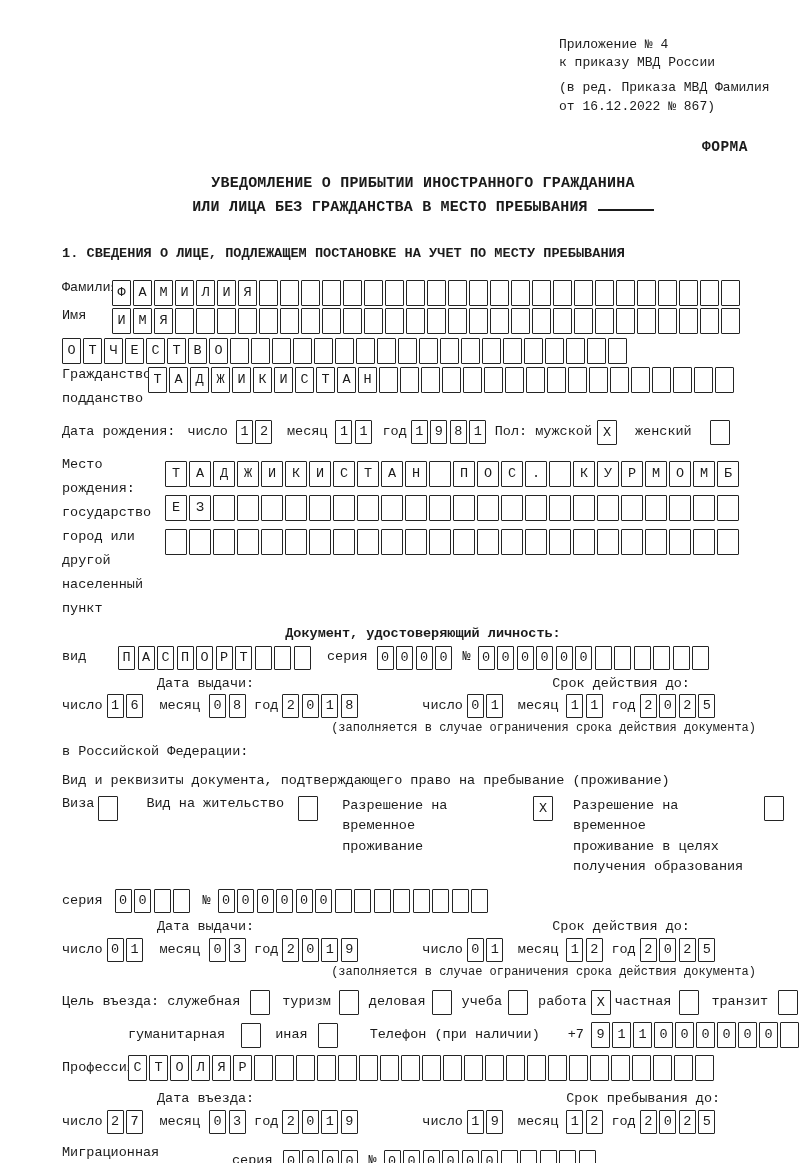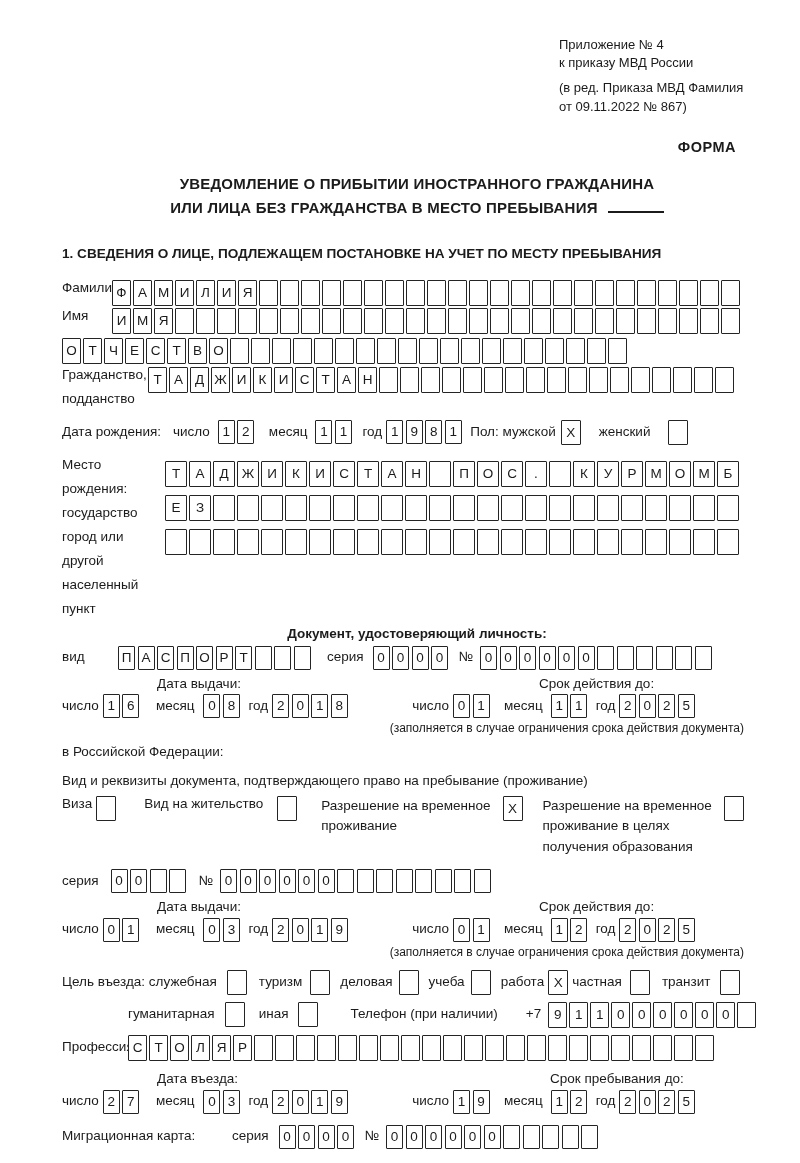--- a/index.html
+++ b/index.html
@@ -1,20 +1,20 @@
 <!DOCTYPE html>
 <html lang="ru"><head>
 <meta charset="utf-8">
 <style>
   html,body{margin:0;padding:0;background:#ffffff;}
   .page{
     width:800px;height:1163px;box-sizing:border-box;position:relative;
     background:#ffffff;color:#1b1b1b;overflow:hidden;
-    padding:36px 28px 16px 62px;
-    font-family:Liberation Sans, sans-serif;
+    padding:36px 16px 16px 62px;
+    font-family:Liberation Mono, monospace;
     font-size:13.5px;line-height:1.25;
   }
   .annex{margin-left:497px;font-size:13px;line-height:1.4;}
   .annex .gap{margin-top:7px;}
   .forma{text-align:right;padding-right:36px;font-weight:bold;font-size:14.5px;margin-top:22px;letter-spacing:.5px;}
   .title{text-align:center;font-weight:bold;font-size:15px;margin-top:16px;line-height:1.6;letter-spacing:.2px;}
   .blank{display:inline-block;width:56px;border-bottom:2px solid #1b1b1b;margin-left:10px;}
   .sec-heading{font-weight:bold;font-size:13.6px;margin-top:26px;}
   .row{display:flex;align-items:flex-start;}
   .ac{align-items:center;}
@@ -42,21 +42,21 @@
 </style>
 </head>
 <body>
 
 <div class="page">
 
   <div class="annex">
     <div>Приложение № 4</div>
     <div>к приказу МВД России</div>
     <div class="gap">(в ред. Приказа МВД Фамилия</div>
-    <div>от 09.11.2022 № 867)</div>
+    <div>от 16.12.2022 № 867)</div>
   </div>
   <div class="forma">ФОРМА</div>
 
   <div class="title">
     <div>УВЕДОМЛЕНИЕ О ПРИБЫТИИ ИНОСТРАННОГО ГРАЖДАНИНА</div>
     <div><span>ИЛИ ЛИЦА БЕЗ ГРАЖДАНСТВА В МЕСТО ПРЕБЫВАНИЯ</span><span class="blank"></span></div>
   </div>
 
   <div class="sec-heading">1. СВЕДЕНИЯ О ЛИЦЕ, ПОДЛЕЖАЩЕМ ПОСТАНОВКЕ НА УЧЕТ ПО МЕСТУ ПРЕБЫВАНИЯ</div>
 
@@ -200,21 +200,21 @@
     <span class="chk"></span>
     <span class="lbl" style="margin-left:10px;margin-right:4px">работа</span>
     <span class="chk">X</span>
     <span class="lbl" style="margin-left:4px;margin-right:8px">частная</span>
     <span class="chk"></span>
     <span class="lbl" style="margin-left:12px;margin-right:10px">транзит</span>
     <span class="chk"></span>
   </div>
 
   <div class="row ac" style="margin-top:7px;margin-left:66px">
-    <span class="lbl" style="margin-right:10px">гуманитарная</span>
+    <span class="lbl" style="margin-right:16px">гуманитарная</span>
     <span class="chk"></span>
     <span class="lbl" style="margin-left:14px;margin-right:10px">иная</span>
     <span class="chk"></span>
     <span class="lbl" style="margin-left:32px">Телефон (при наличии)</span>
     <span class="lbl" style="margin-left:28px;margin-right:7px">+7</span>
     <span class="boxrow"><span class="cell">9</span><span class="cell">1</span><span class="cell">1</span><span class="cell">0</span><span class="cell">0</span><span class="cell">0</span><span class="cell">0</span><span class="cell">0</span><span class="cell">0</span><span class="cell">&nbsp;</span></span>
   </div>
 
   <div class="row ac" style="margin-top:7px">
     <div class="lblcol" style="width:66px">Профессия</div>

